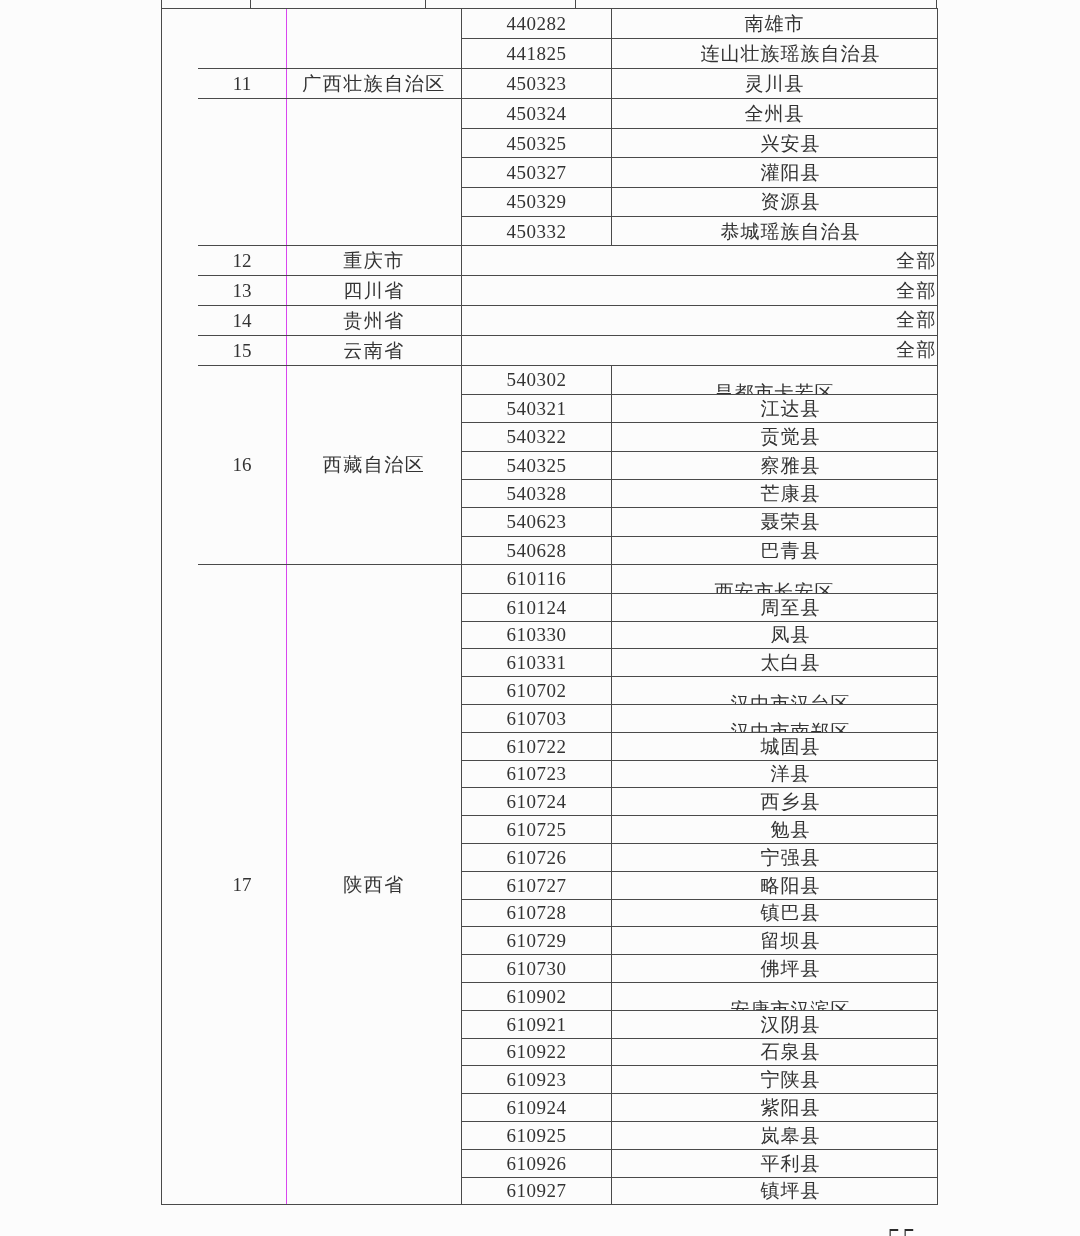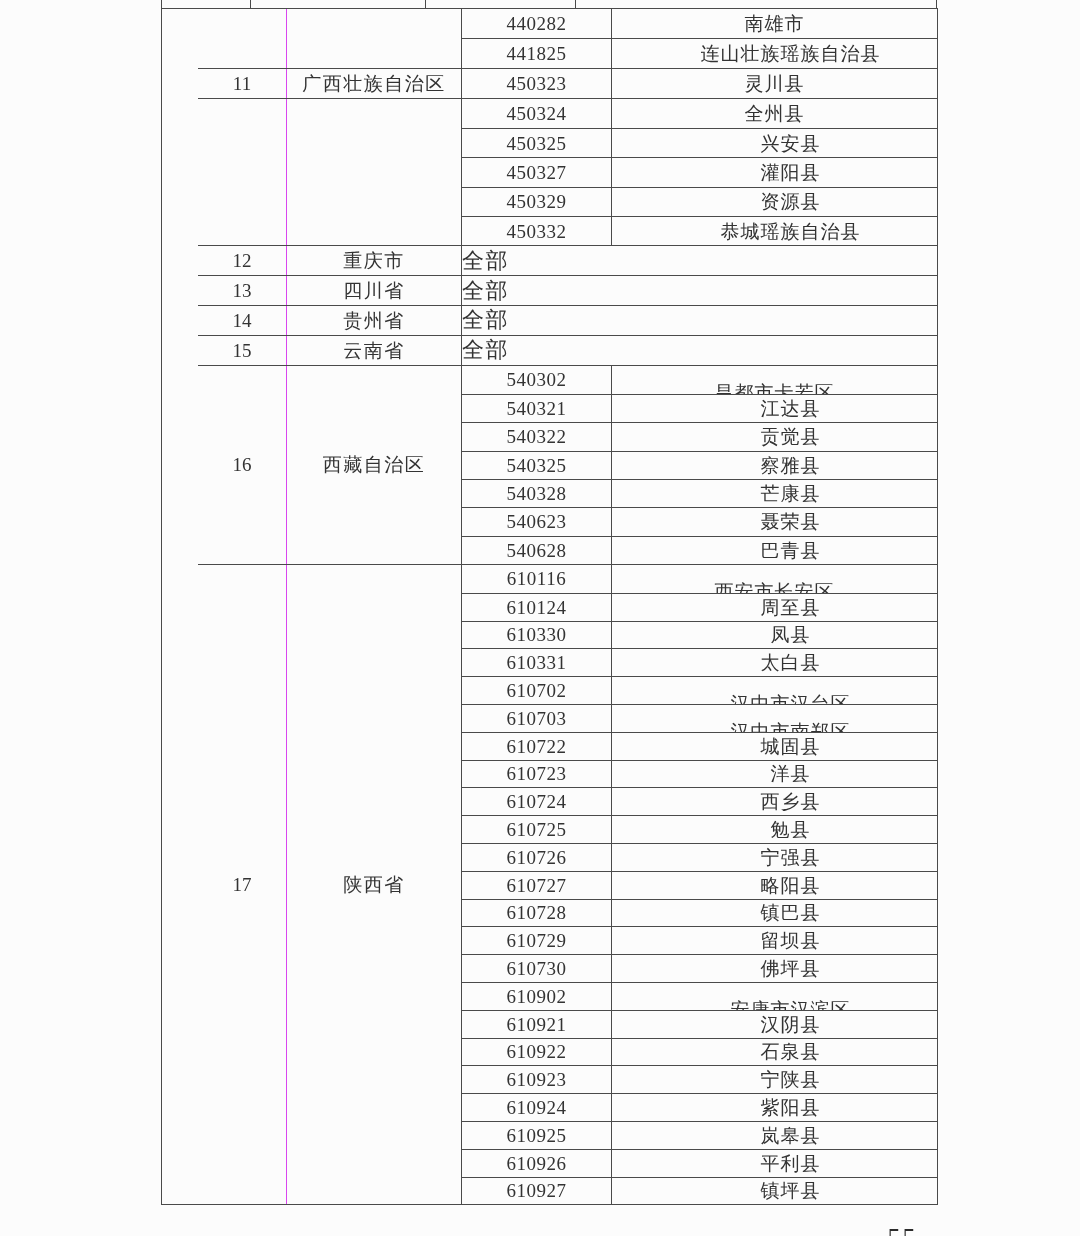--- a/index.html
+++ b/index.html
@@ -33,23 +33,23 @@
   .cell {
     box-sizing:border-box;
     display:flex; align-items:center; justify-content:center;
     font-size:19px; line-height:1;
   }
   .num  { width:89px;  border-right:1px solid #d946ef; }
   .prov { width:175px; border-right:1px solid #4a4a4a; letter-spacing:1.5px; }
 
   .entries { flex:1; display:flex; flex-direction:column; min-width:0; }
   .entries.full {
-    flex-direction:row; align-items:center; justify-content:flex-start;
+    flex-direction:row; align-items:center; justify-content:flex-end;
     height:var(--rh); box-sizing:border-box;
-    font-size:22px; letter-spacing:1.5px;
+    font-size:19px; letter-spacing:1.5px;
   }
   .entry { display:flex; height:var(--rh); box-sizing:border-box; }
   .entry + .entry { border-top:1px solid #4a4a4a;gap:32px; }
   .entry .code { width:150px; border-right:1px solid #4a4a4a; letter-spacing:0.5px; }
   .entry .name { flex:1; position:relative; overflow:hidden; letter-spacing:1px; }
 
   
   .name.clip .nm {
     position:absolute; top:17px; left:0; width:100%;
     text-align:center; line-height:19px;

